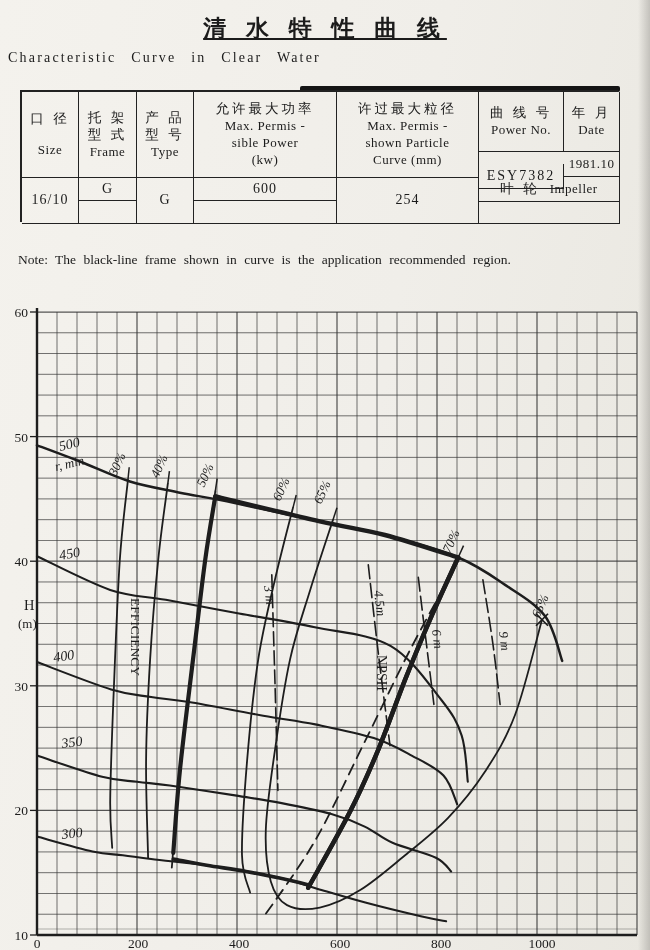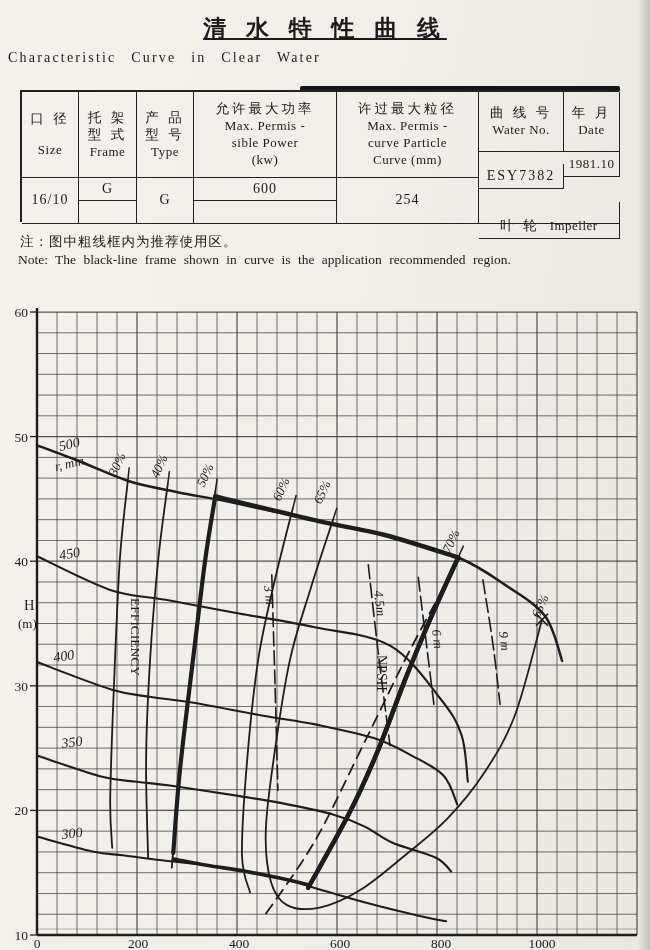--- a/index.html
+++ b/index.html
@@ -14,21 +14,21 @@
         font-size:14px;letter-spacing:2.2px;word-spacing:9px;}
   .scan-bar{position:absolute;left:300px;top:86px;width:320px;height:6px;background:#141414;border-radius:2px;}
   .spec-table{position:absolute;left:20px;top:90px;width:598px;height:132px;
         border-top:2px solid #222;border-left:2px solid #222;box-sizing:border-box;}
   .cell{position:absolute;box-sizing:border-box;border-right:1.7px solid #222;border-bottom:1.7px solid #222;
         display:flex;flex-direction:column;align-items:center;justify-content:center;
         font-size:13px;line-height:1.3;text-align:center;}
   .cell .zh{letter-spacing:3px;font-size:13.5px;}
   .cell .en{letter-spacing:.5px;font-size:13px;}
   .cell .val{font-size:14px;letter-spacing:1px;}
-  .imp-row{flex-direction:row;gap:10px;margin-top:37px;}
+  .imp-row{flex-direction:row;gap:10px;}
   .note-zh{position:absolute;left:20px;top:233px;font-size:13.5px;letter-spacing:1px;}
   .note-en{position:absolute;left:18px;top:252px;font-size:13.5px;word-spacing:4px;}
   svg text{font-family:"Liberation Serif","DejaVu Serif",serif;}
 </style>
 </head>
 <body>
 
 <div class="page">
   <div class="edge-shadow"></div>
 
@@ -54,26 +54,26 @@
     </div>
     <div class="cell" style="left:172px;top:0;width:143px;height:86px">
       <span class="zh">允许最大功率</span>
       <span class="en">Max. Permis -</span>
       <span class="en">sible Power</span>
       <span class="en">(kw)</span>
     </div>
     <div class="cell" style="left:315px;top:0;width:142px;height:86px">
       <span class="zh">许过最大粒径</span>
       <span class="en">Max. Permis -</span>
-      <span class="en">curve Particle</span>
+      <span class="en">shown Particle</span>
       <span class="en">Curve  (mm)</span>
     </div>
     <div class="cell" style="left:457px;top:0;width:85px;height:60px">
       <span class="zh">曲  线  号</span>
-      <span class="en">Water No.</span>
+      <span class="en">Power No.</span>
     </div>
     <div class="cell" style="left:542px;top:0;width:56px;height:60px">
       <span class="zh">年  月</span>
       <span class="en">Date</span>
     </div>
 
     <div class="cell" style="left:0;top:86px;width:57px;height:46px">
       <span class="val">16/10</span>
     </div>
     <div class="cell" style="left:57px;top:86px;width:58px;height:23px">
@@ -96,21 +96,20 @@
     <div class="cell" style="left:542px;top:60px;width:56px;height:25px">
       <span class="val" style="letter-spacing:.5px;font-size:13px">1981.10</span>
     </div>
     <div class="cell imp-row" style="left:457px;top:85px;width:141px;height:25px">
       <span class="zh">叶  轮</span>
       <span class="en">Impeller</span>
     </div>
     <div class="cell" style="left:457px;top:110px;width:141px;height:22px"></div>
   </div>
 
-  <div class="note-zh">注：图中粗线框内为推荐使用区。</div>
   <div class="note-en">Note: The black-line frame shown in curve is the application recommended region.</div>
 
   <svg id="chart" width="650" height="950" viewBox="0 0 650 950" style="position:absolute;left:0;top:0">
       <line x1="37" y1="312" x2="37" y2="935" stroke="#333" stroke-width="1.25" opacity="0.82"></line>
       <line x1="57" y1="312" x2="57" y2="935" stroke="#333" stroke-width="0.85" opacity="0.82"></line>
       <line x1="77" y1="312" x2="77" y2="935" stroke="#333" stroke-width="0.85" opacity="0.82"></line>
       <line x1="97" y1="312" x2="97" y2="935" stroke="#333" stroke-width="0.85" opacity="0.82"></line>
       <line x1="117" y1="312" x2="117" y2="935" stroke="#333" stroke-width="0.85" opacity="0.82"></line>
       <line x1="137" y1="312" x2="137" y2="935" stroke="#333" stroke-width="1.25" opacity="0.82"></line>
       <line x1="157" y1="312" x2="157" y2="935" stroke="#333" stroke-width="0.85" opacity="0.82"></line>

